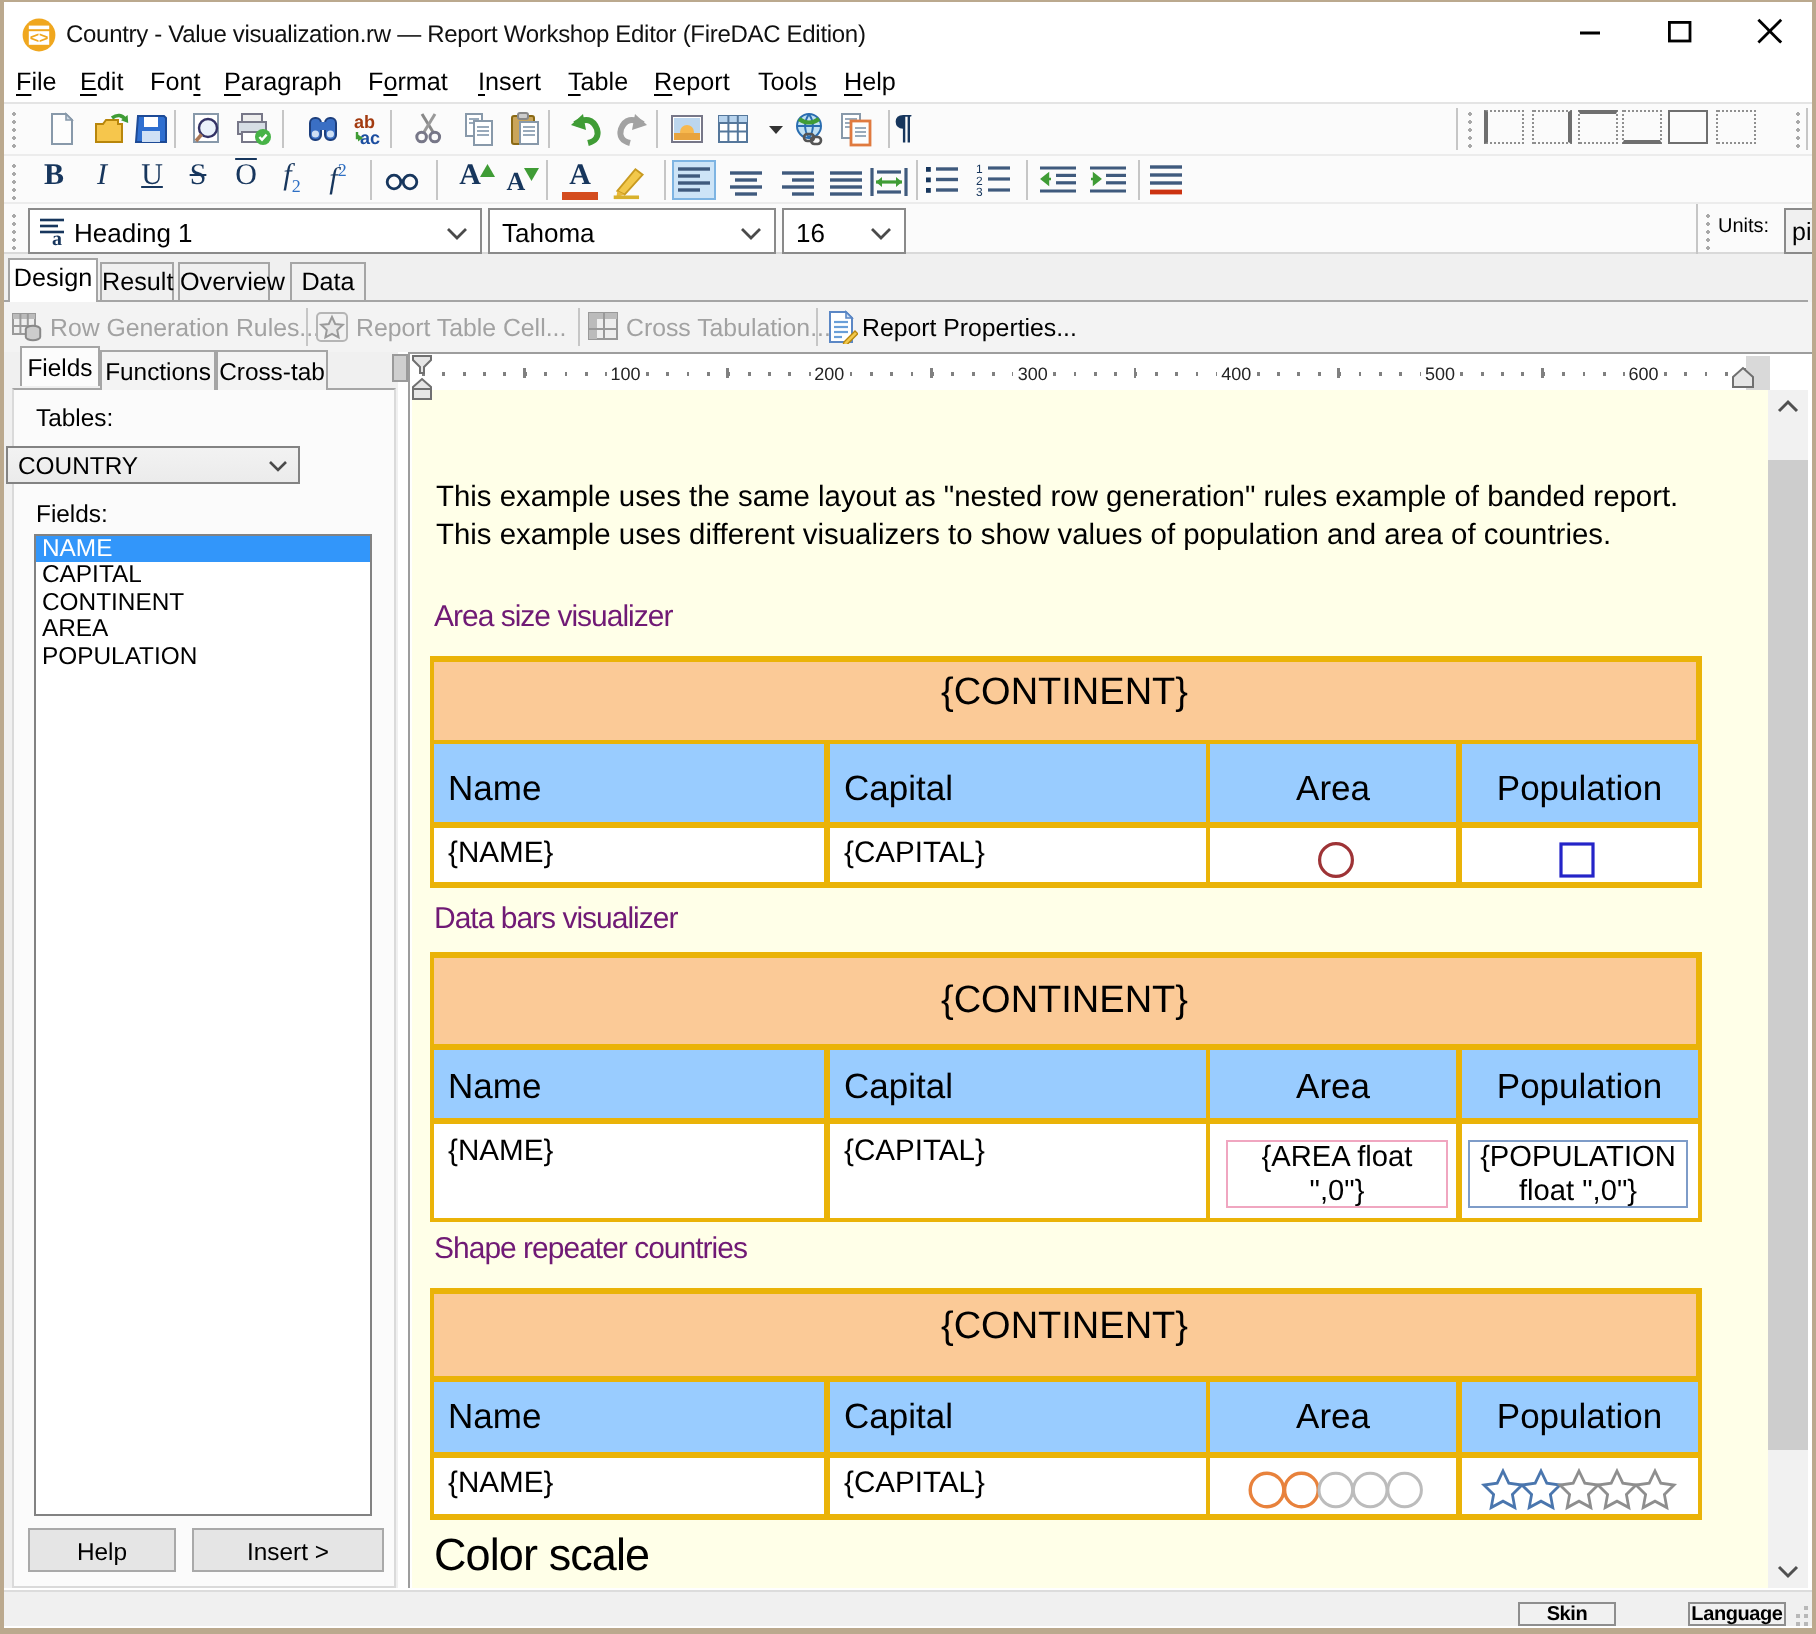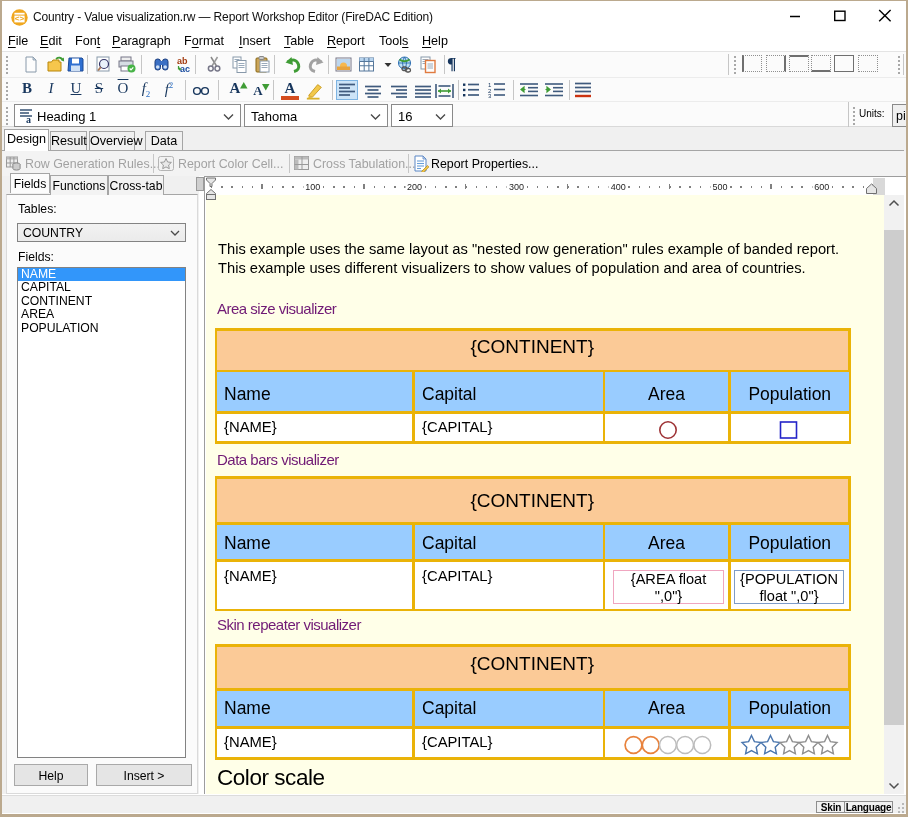--- a/index.html
+++ b/index.html
@@ -395,21 +395,21 @@
       <line x1="0.5" y1="7" x2="11.5" y2="7" stroke="#999"></line>
       <ellipse cx="10.5" cy="8.5" rx="3.6" ry="1.6" fill="#ccc" stroke="#888"></ellipse>
       <path d="M6.9 8.5 v4 a3.6 1.6 0 0 0 7.2 0 v-4" fill="#ccc" stroke="#888"></path>
     </svg>
   <span class="item" style="left:23px;">Row Generation Rules...</span>
   <div class="vsep" style="left:151px; top:3px; height:19px;"></div>
   <svg class="abs" style="left:156px; top:5px;" width="16" height="15" viewBox="0 0 16 15">
       <rect x="0.5" y="0.5" width="15" height="14" rx="2" fill="#f2f2f2" stroke="#b5b5b5"></rect>
       <path d="M8 2.5 L9.6 6 L13.4 6.4 L10.6 9 L11.3 12.7 L8 10.9 L4.7 12.7 L5.4 9 L2.6 6.4 L6.4 6 Z" fill="#e8e8e8" stroke="#9a9a9a"></path>
     </svg>
-  <span class="item" style="left:176px;">Report Color Cell...</span>
+  <span class="item" style="left:176px;">Report Table Cell...</span>
   <div class="vsep" style="left:287px; top:3px; height:19px;"></div>
   <svg class="abs" style="left:292px; top:5px;" width="15" height="15" viewBox="0 0 15 15">
       <rect x="0.5" y="0.5" width="14" height="13" fill="#eee" stroke="#999"></rect>
       <rect x="0.5" y="0.5" width="14" height="3" fill="#bbb"></rect>
       <rect x="0.5" y="3.5" width="4" height="10" fill="#bbb"></rect>
       <line x1="8" y1="0.5" x2="8" y2="13.5" stroke="#999"></line>
       <line x1="0.5" y1="8.5" x2="14.5" y2="8.5" stroke="#999"></line>
     </svg>
   <span class="item" style="left:311px;">Cross Tabulation...</span>
   <div class="vsep" style="left:406px; top:3px; height:19px;"></div>
@@ -426,21 +426,21 @@
     </svg>
   <span class="item on" style="left:429px;">Report Properties...</span>
 </div>
 
 <div id="lpanel">
   <div id="lpane"></div>
   <div class="stab active" style="left:8px; top:-3px; width:40px;">Fields</div>
   <div class="stab" style="left:48px; top:-1px; width:58px;">Functions</div>
   <div class="stab" style="left:106px; top:-1px; width:56px;">Cross-tab</div>
   <div class="abs" style="left:16px; top:26px; font-size:12.2px;">Tables:</div>
-  <div class="abs" style="left:15px; top:47px; width:169px; height:19px; background:linear-gradient(#f2f2f2,#ebebeb); border:1px solid #838383;">
+  <div class="abs" style="left:1px; top:47px; width:147px; height:19px; background:linear-gradient(#f2f2f2,#ebebeb); border:1px solid #838383;">
      <span class="abs" style="left:5px; top:2px; font-size:12.2px;">COUNTRY</span>
      <svg class="abs" style="right:5px; top:6px;" width="10" height="7">
         <path d="M1 1 L5 5 L9 1" fill="none" stroke="#4a4a4a" stroke-width="1.3"></path>
       </svg>
   </div>
   <div class="abs" style="left:16px; top:74px; font-size:12.2px;">Fields:</div>
   <div class="abs" style="left:15px; top:91px; width:169px; height:491px; background:#fff; border:1px solid #828282; font-size:12.2px; line-height:13.4px;">
     <div style="background:#3296fa; color:#fff; padding:0 3px;">NAME</div>
     <div style="padding:0 3px;">CAPITAL</div>
     <div style="padding:0 3px;">CONTINENT</div>
@@ -471,21 +471,21 @@
     <span class="rnum" style="left:412.2px;">400</span>
     <span class="rnum" style="left:514px;">500</span>
     <span class="rnum" style="left:615.8px;">600</span>
     <div class="abs" style="left:667px; top:0px; width:12px; height:17px; background:#d9d9d9;"></div>
   </div>
   <div id="doc">
     <div class="body-t" style="left:12px; top:45px; line-height:18.6px;">This example uses the same layout as "nested row generation" rules example of banded report.
 This example uses different visualizers to show values of population and area of countries.</div>
     <div class="h2" style="left:11px; top:105px;">Area size visualizer</div>
     <div class="h2" style="left:11px; top:256px;">Data bars visualizer</div>
-    <div class="h2" style="left:11px; top:421px;">Skin repeater visualizer</div>
+    <div class="h2" style="left:11px; top:421px;">Shape repeater countries</div>
     <div class="h1" style="left:11px; top:570px;">Color scale</div>
 
     <div class="rtbl" style="left:8.5px; top:133px; width:636.5px; height:115.5px;">
       <div class="cell oh" style="left:2.5px; top:3px; width:630.5px; height:38.5px; padding-top:5px;">{CONTINENT}</div>
       <div class="cell bh" style="left:2.5px; top:44px; width:195px; height:39px; padding-top:12px;">Name</div>
       <div class="cell bh" style="left:200.5px; top:44px; width:187.5px; height:39px; padding-top:12px;">Capital</div>
       <div class="cell bhc" style="left:390.5px; top:44px; width:123px; height:39px; padding-top:12px;">Area</div>
       <div class="cell bhc" style="left:516.5px; top:44px; width:117.5px; height:39px; padding-top:12px;">Population</div>
       <div class="cell dc" style="left:2.5px; top:85.5px; width:195px; height:27.5px; padding-top:5px;">{NAME}</div>
       <div class="cell dc" style="left:200.5px; top:85.5px; width:187.5px; height:27.5px; padding-top:5px;">{CAPITAL}</div>
@@ -551,21 +551,21 @@
       </svg>
     <div class="abs" style="left:0px; top:35px; width:20px; height:495px; background:#cdcdcd;"></div>
     <svg class="abs" style="left:4px; top:586px;" width="12" height="9">
         <path d="M1.5 2.5 L6 7 L10.5 2.5" fill="none" stroke="#505050" stroke-width="1.5"></path>
       </svg>
   </div>
 </div>
 
 <div id="statusline"></div>
 <div id="status">
-  <div class="sbtn" style="left:814px; width:30px;">Skin</div>
+  <div class="sbtn" style="left:757px; width:49px;">Skin</div>
   <div class="sbtn" style="left:842px; width:49px;">Language</div>
   <svg class="abs" style="left:893px; top:7px;" width="10" height="10" viewBox="0 0 10 10">
     <g fill="#b8b8b8">
         <rect x="7" y="0" width="2" height="2"></rect>
         <rect x="7" y="4" width="2" height="2"></rect>
         <rect x="7" y="8" width="2" height="2"></rect>
         <rect x="3" y="4" width="2" height="2"></rect>
         <rect x="3" y="8" width="2" height="2"></rect>
       </g>
   </svg>

